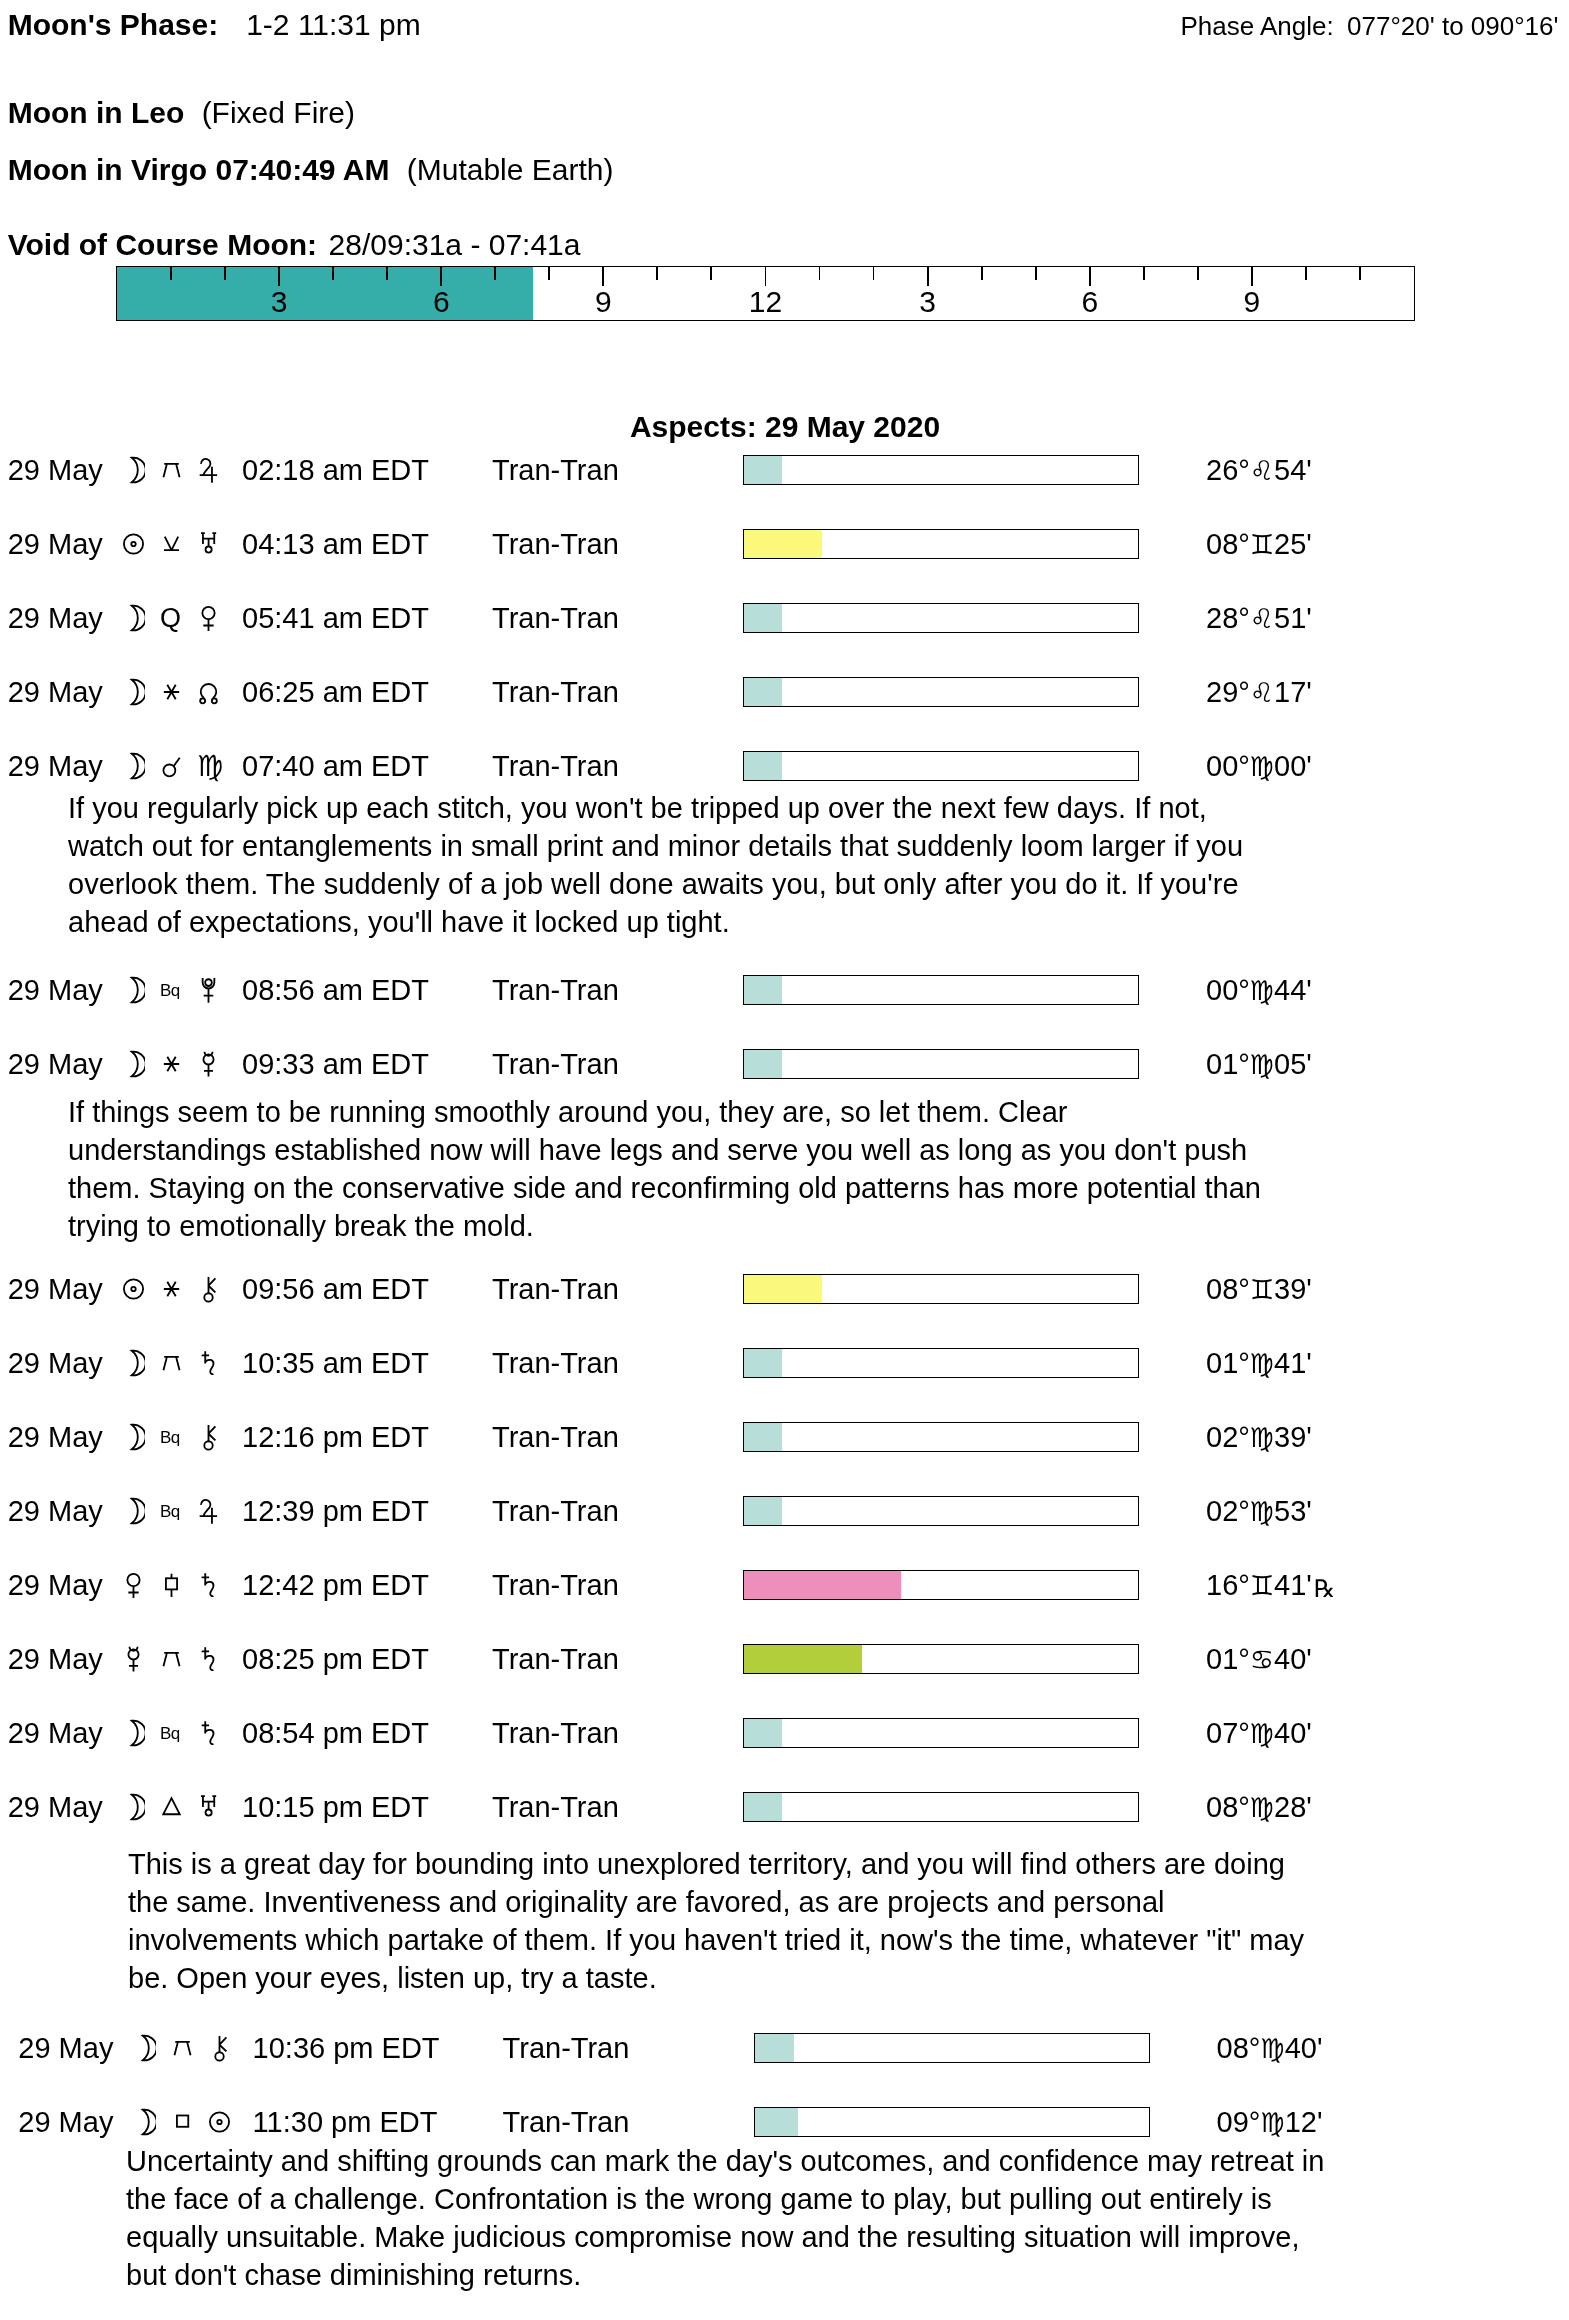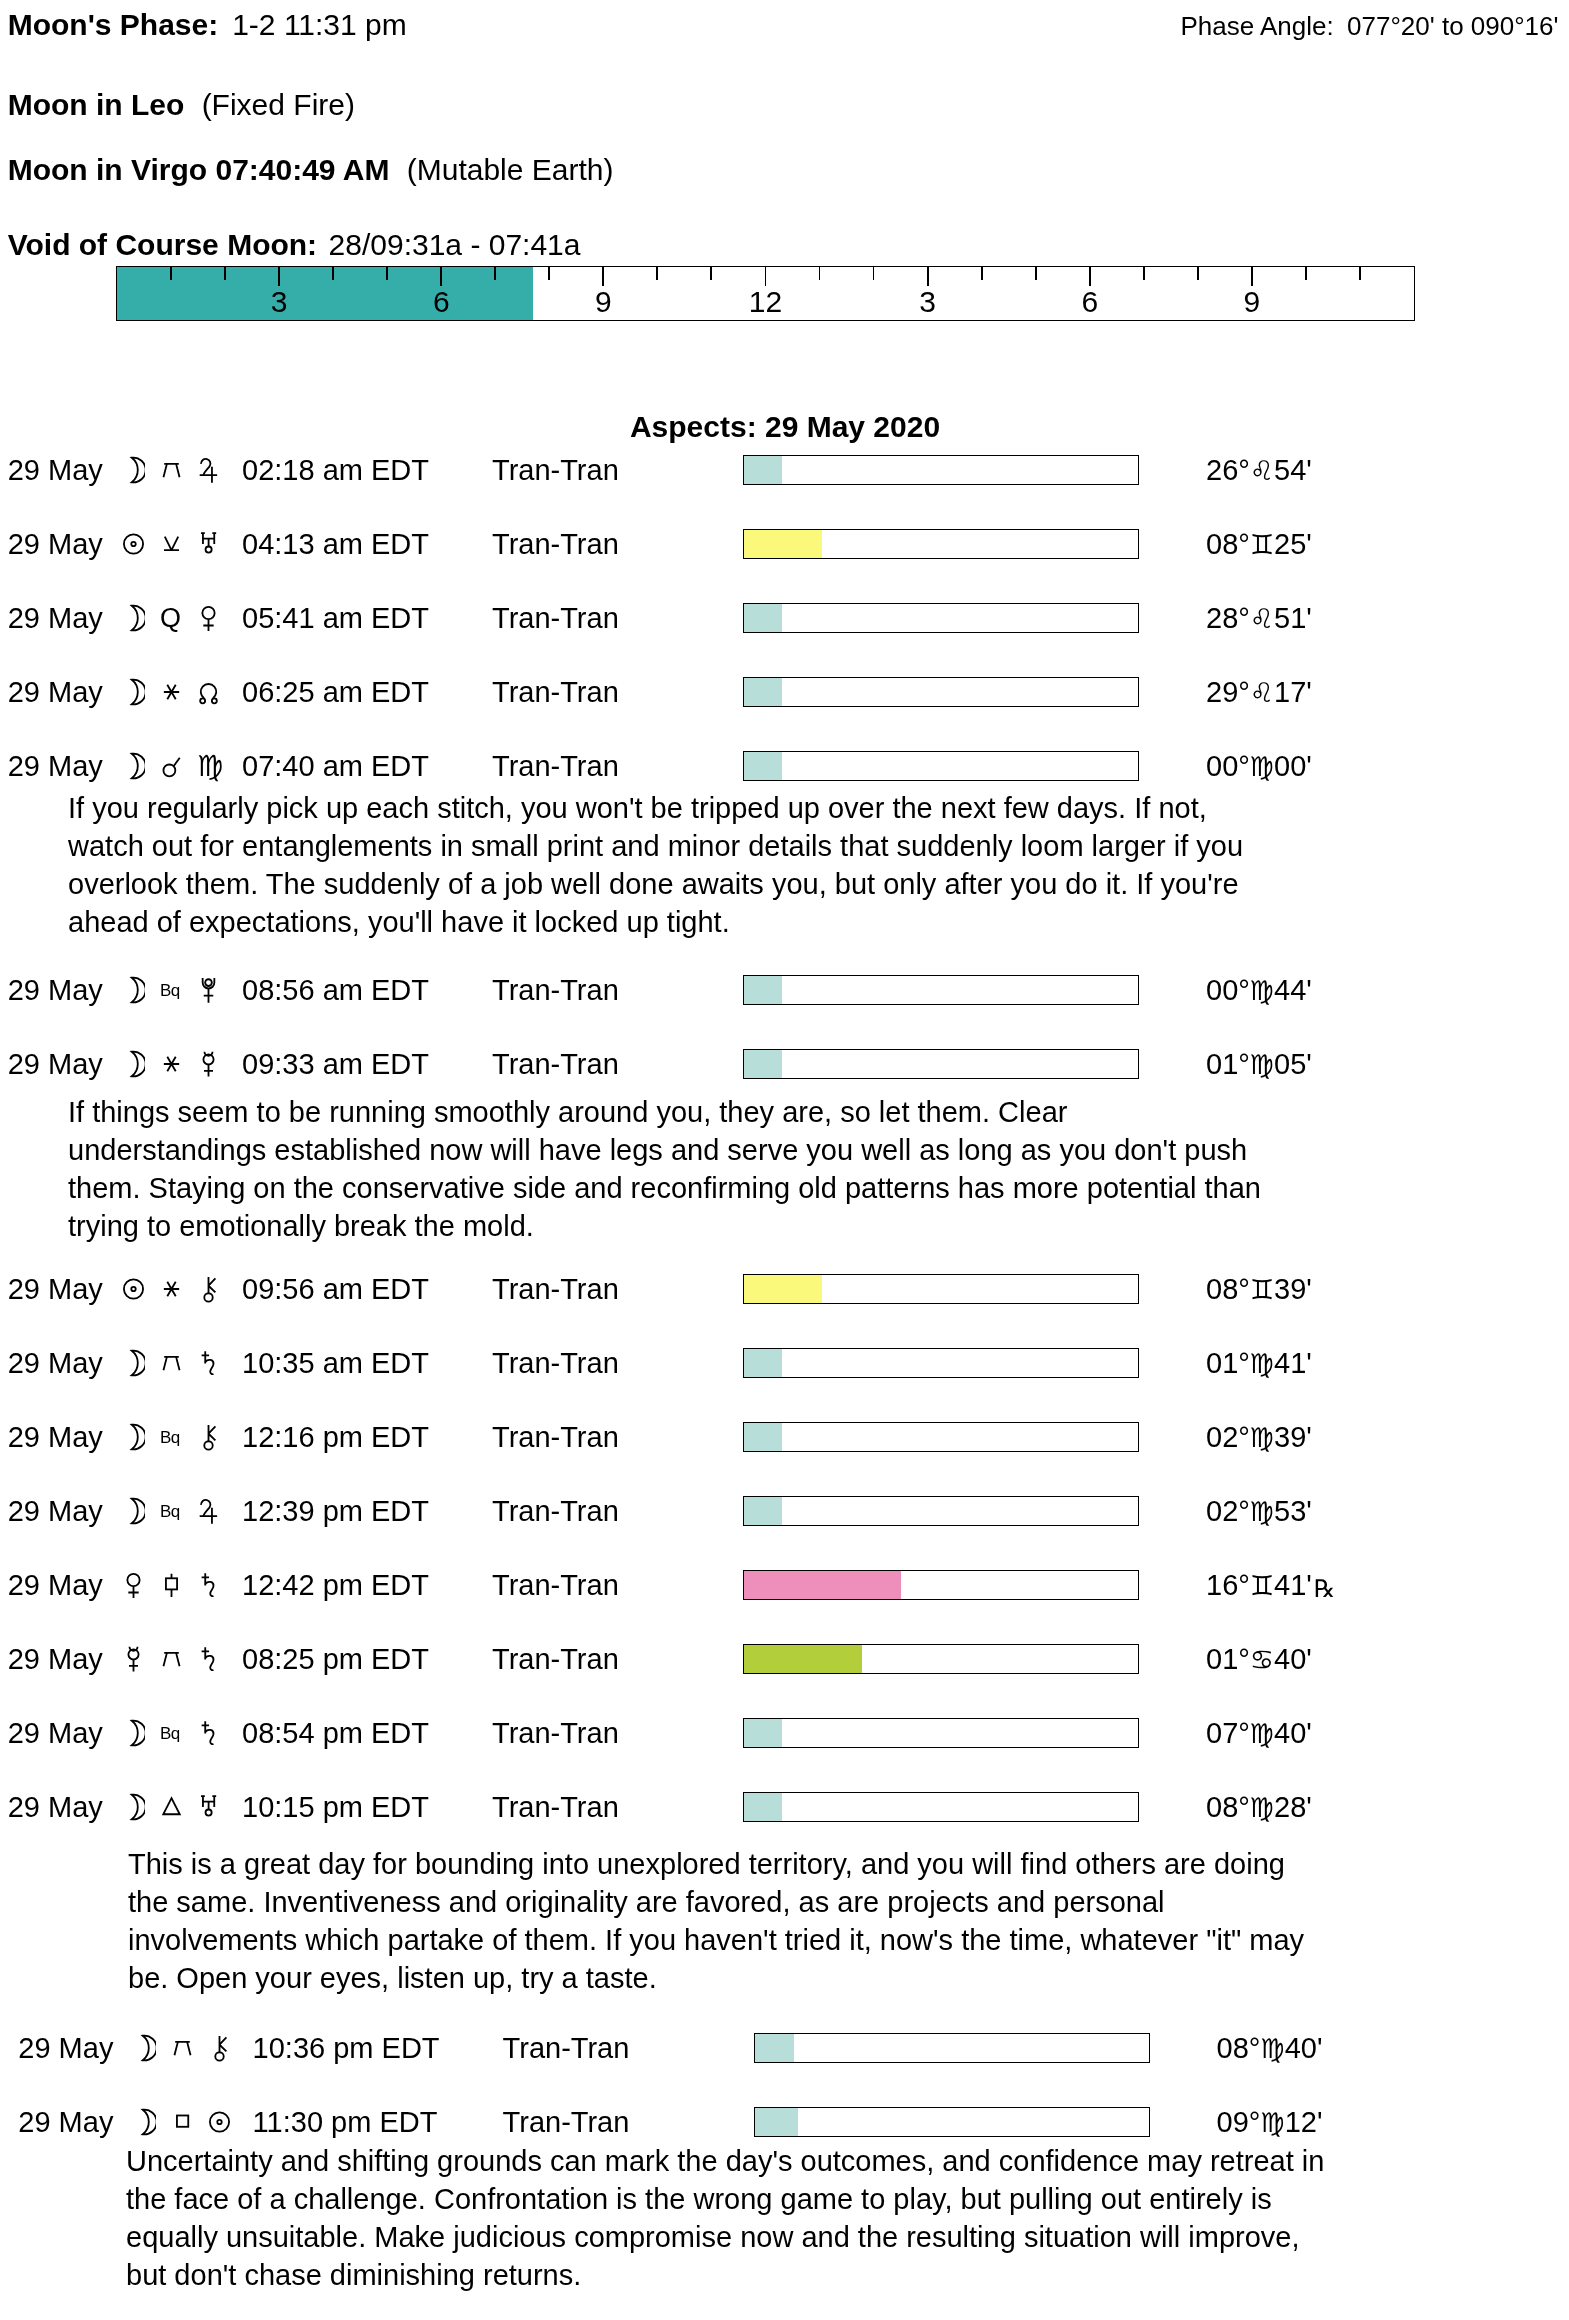--- a/index.html
+++ b/index.html
@@ -1,24 +1,24 @@
 <!DOCTYPE html>
 <html><head>
 <meta charset="utf-8">
 <style>
   html,body{margin:0;padding:0;background:#fff;}
   .page{position:relative;width:1570px;height:2320px;background:#fff;color:#000;
         font-family:"Liberation Sans","DejaVu Sans",sans-serif;overflow:hidden;}
   
   .hline{position:absolute;left:7.7px;font-size:30px;white-space:nowrap;}
   .hline .lbl{font-weight:bold;}
-  .hline .val{margin-left:14px;}
+  .hline .val{margin-left:28px;}
   .hline .note{margin-left:17.3px;}
   #line1{top:7.7px;}
-  #line2{top:88px;text-align:right;}
+  #line2{top:96px;text-align:right;}
   #line3{top:153px;}
   #line4{top:228px;}
   #line4 .val{margin-left:11.5px;}
   .phase-angle{position:absolute;top:10.6px;right:11.5px;font-size:26px;white-space:nowrap;}
   .phase-angle .pa-val{margin-left:13.4px;}
   
   .ruler{position:absolute;left:116px;top:266px;width:1299px;height:55px;
          border:1.9px solid #000;box-sizing:border-box;background:#fff;}
   .ruler-fill{position:absolute;left:0;top:0;bottom:0;}
   .tick{position:absolute;top:0;width:1.9px;background:#000;transform:translateX(-1px);}

